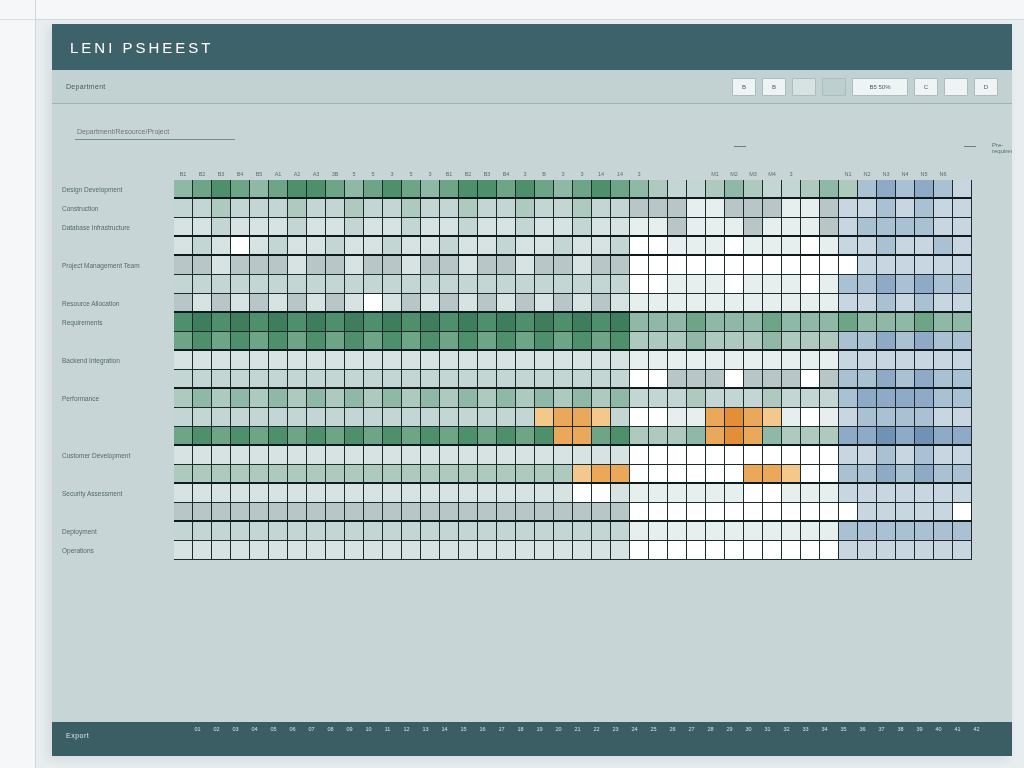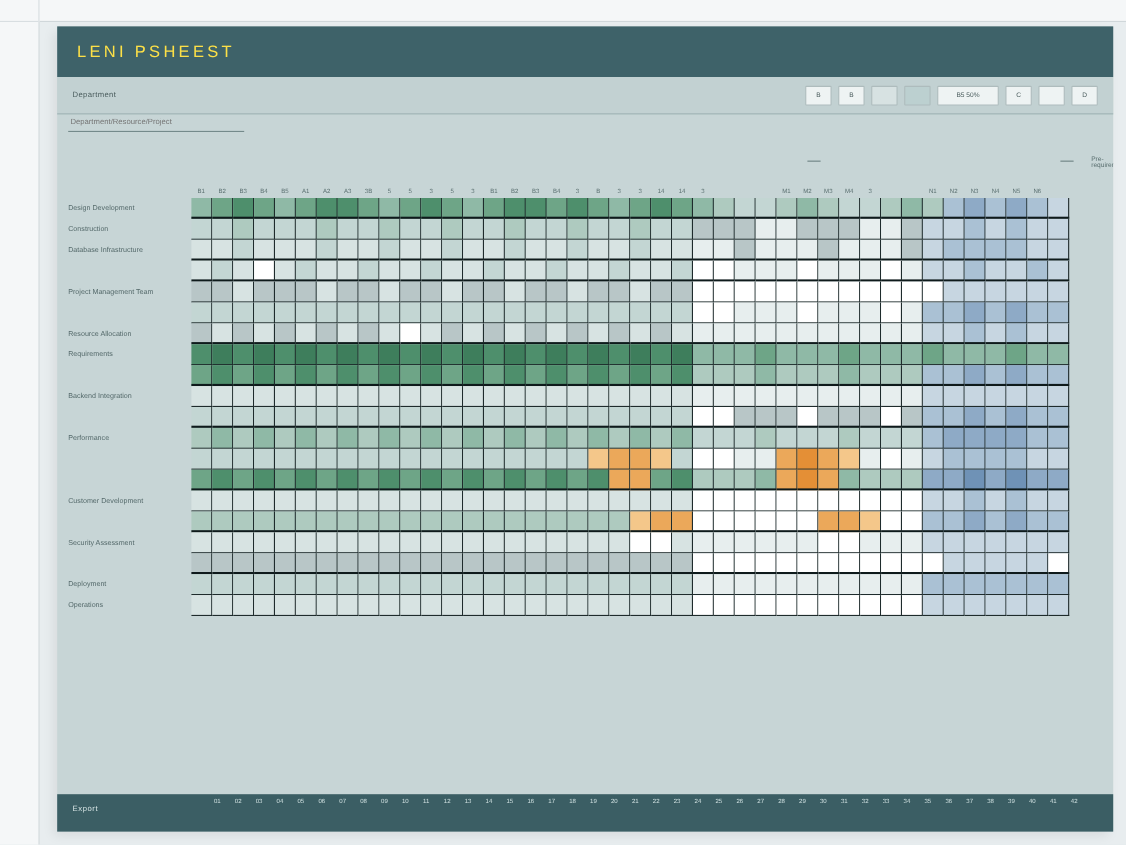--- a/index.html
+++ b/index.html
@@ -9,33 +9,33 @@
   
   .outer-rows { position: absolute; left: 0; top: 0; width: 36px; height: 768px; background: #f5f7f8; border-right: 1px solid #d0d7da; }
   .outer-rows .hdr { height: 20px; border-bottom: 1px solid #d8dee1; }
   .outer-cols { position: absolute; left: 36px; top: 0; right: 0; height: 20px; background: #f5f7f8; border-bottom: 1px solid #d0d7da; }
 
   
   .panel { position: absolute; left: 52px; top: 24px; width: 960px; height: 732px; background: #c7d5d6; box-shadow: -4px 4px 10px rgba(0,0,0,.08); }
 
   
   .titlebar { height: 46px; background: #3e6269; display: flex; align-items: center; padding: 0 18px; }
-  .titlebar .title { color: #fde047; font-size: 15px; letter-spacing: 3px; font-weight: 500; }
+  .titlebar .title { color: #ffffff; font-size: 15px; letter-spacing: 3px; font-weight: 500; }
 
   
   .substrip { height: 34px; background: #c2d1d2; border-bottom: 1px solid #9fb3b4; display: flex; align-items: center; justify-content: space-between; padding: 0 14px; }
   .substrip .subtitle { font-size: 7px; color: #4a5c5d; letter-spacing: .3px; }
   .substrip .tools { display: flex; gap: 6px; align-items: center; }
   .toolbtn { height: 18px; min-width: 24px; padding: 0 6px; font-size: 6px; background: #eef3f3; border: 1px solid #aebcbd; color: #4a5c5d; display: flex; align-items: center; justify-content: center; border-radius: 1px; cursor: pointer; }
   .toolbtn.wide { min-width: 56px; }
   .toolbtn.shade1 { background: #d7e2e2; }
   .toolbtn.shade2 { background: #bcd0d0; }
 
   
-  .filterrow { height: 36px; display: flex; align-items: flex-start; padding: 0 10px; }
+  .filterrow { height: 36px; display: flex; align-items: flex-end; padding: 0 23px; }
   .filterbox { width: 160px; height: 16px; border: none; border-bottom: 1px solid #748a8b; background: transparent; font-size: 7px; color: #3f5556; outline: none; padding: 2px 2px; }
 
   
   .gridwrap { position: absolute; left: 0; top: 116px; right: 0; bottom: 34px; overflow: hidden; }
 
   
   .rowlabels { position: absolute; left: 0; top: 40px; width: 122px; }
   .rowlabel { height: 19px; font-size: 6.5px; color: #556a6b; padding-left: 10px; display: flex; align-items: center; white-space: nowrap; overflow: hidden; }
 
   

